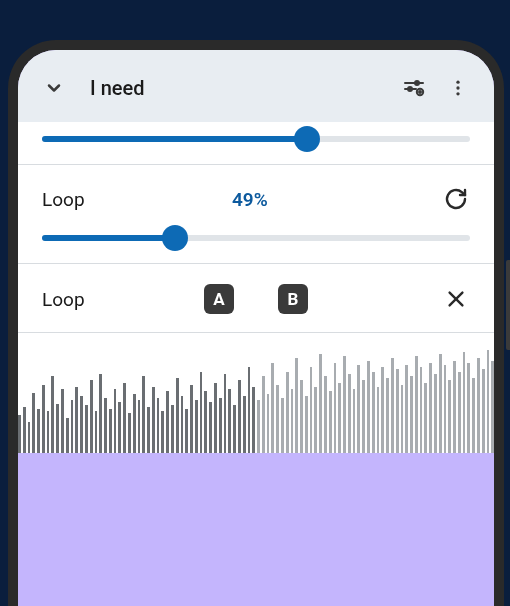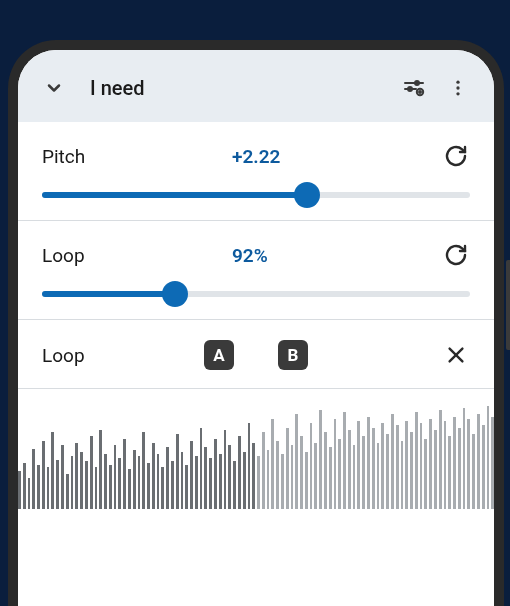--- a/index.html
+++ b/index.html
@@ -10,21 +10,21 @@
     font-family: -apple-system, BlinkMacSystemFont, "Segoe UI", Roboto, sans-serif;
     overflow: hidden;
     position: relative;
   }
   .phone-frame {
     position: absolute;
     top: 40px;
     left: 8px;
     right: 6px;
     bottom: 0;
-    background: #ffffff;
+    background: #c4b5fd;
     border-radius: 48px 48px 0 0;
     border: 10px solid #2a2a2a;
     border-bottom: none;
     overflow: hidden;
   }
   .phone-side-button {
     position: absolute;
     right: 0;
     top: 260px;
     width: 4px;
@@ -202,42 +202,32 @@
       <svg width="20" height="20" viewBox="0 0 24 24" fill="currentColor">
           <circle cx="12" cy="5" r="2"></circle>
           <circle cx="12" cy="12" r="2"></circle>
           <circle cx="12" cy="19" r="2"></circle>
         </svg>
     </div>
   </div>
 
   <div class="content">
 
-    <div class="row">
-      <div class="row-label">Pitch</div>
-      <div class="row-value">+2.22</div>
-      <div class="reset-btn">
-        <svg width="24" height="24" viewBox="0 0 24 24" fill="none" stroke="currentColor" stroke-width="2.4" stroke-linecap="round">
-            <path d="M21 12a9 9 0 1 1-3.2-6.9L21 8"></path>
-            <polyline points="21 3 21 8 16 8"></polyline>
-          </svg>
-      </div>
-    </div>
     <div class="slider-wrap">
       <div class="slider-track">
         <div class="slider-fill" id="pitch-fill" style="width: 62%;"></div>
         <div class="slider-thumb" id="pitch-thumb" style="left: 62%;"></div>
       </div>
     </div>
 
     <div class="divider"></div>
 
     <div class="row">
       <div class="row-label">Loop</div>
-      <div class="row-value">92%</div>
+      <div class="row-value">49%</div>
       <div class="reset-btn">
         <svg width="24" height="24" viewBox="0 0 24 24" fill="none" stroke="currentColor" stroke-width="2.4" stroke-linecap="round">
             <path d="M21 12a9 9 0 1 1-3.2-6.9L21 8"></path>
             <polyline points="21 3 21 8 16 8"></polyline>
           </svg>
       </div>
     </div>
     <div class="slider-wrap">
       <div class="slider-track">
         <div class="slider-fill" id="tempo-fill" style="width: 31%;"></div>

